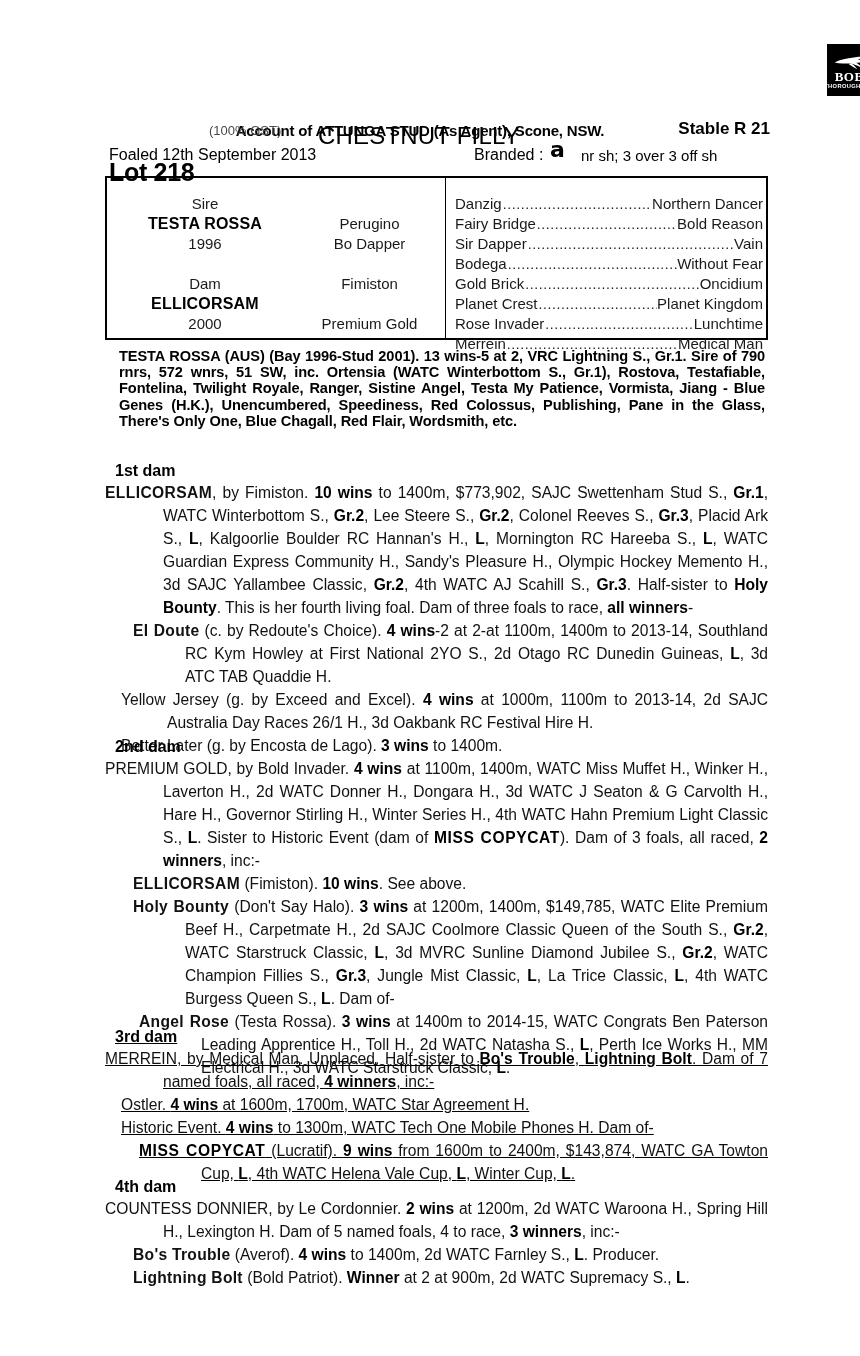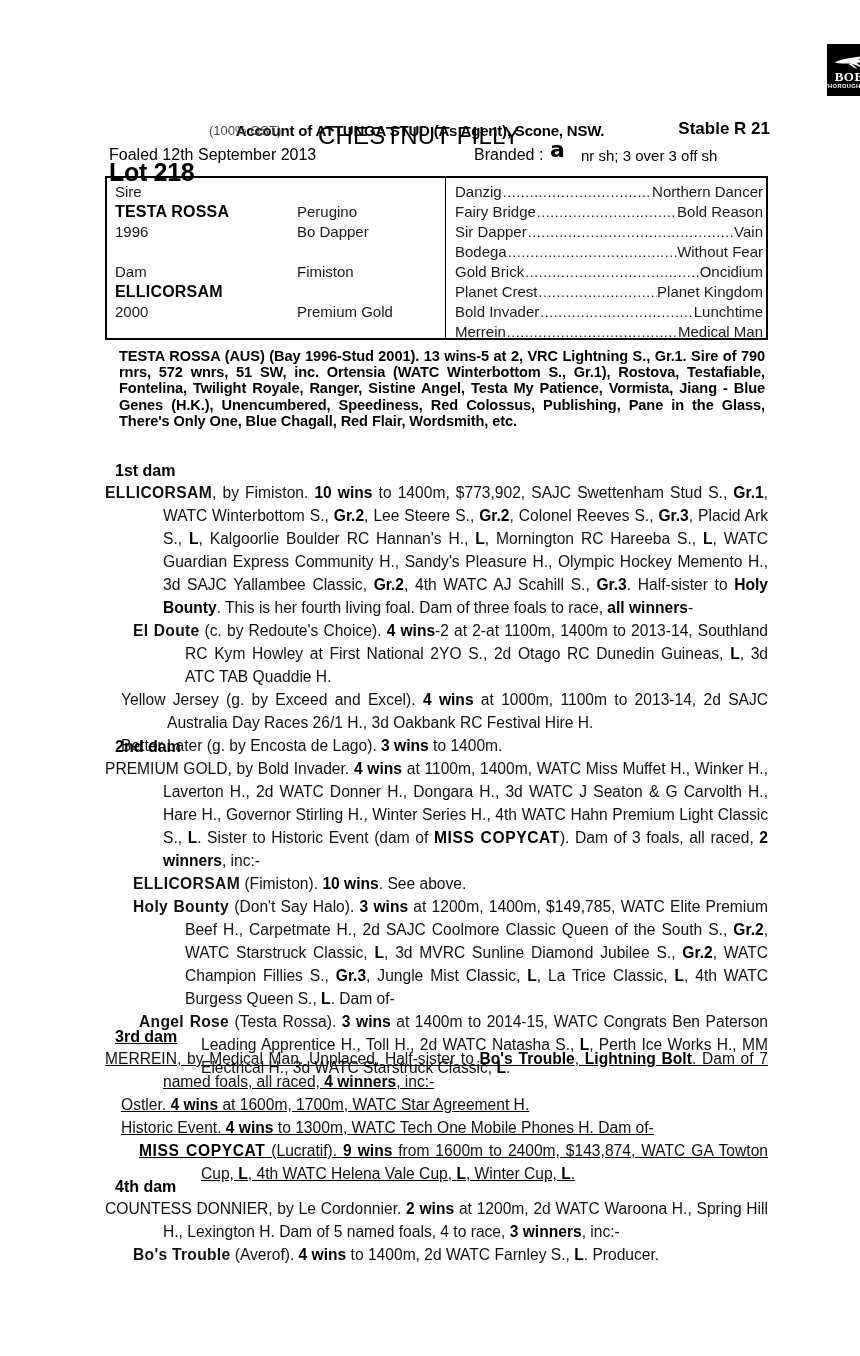--- a/index.html
+++ b/index.html
@@ -171,21 +171,22 @@
   .ped-divider {
     position: absolute;
     top: 0;
     bottom: 0;
     width: 1px;
     background: #000000;
   }
   .ped-divider.d1 { left: 338px; }
   .ped-col {
     position: absolute;
-    top: 4px;
+    top: 16px;
+    text-align: center;
   }
   .ped-col.c1 { left: 8px;  width: 180px; }
   .ped-col.c2 { left: 190px; width: 145px; }
   .ped-col.c3 { left: 348px; width: 308px; }
 
   .ped-line {
     height: 20px;
     line-height: 20px;
     font-size: 15px;
     color: #1a1a1a;
@@ -337,21 +338,21 @@
             <span class="gp-a">Gold Brick</span>
             <span class="gp-dots">................................................................</span>
             <span class="gp-b">Oncidium</span>
           </div>
           <div class="ped-line gp">
             <span class="gp-a">Planet Crest</span>
             <span class="gp-dots">................................................................</span>
             <span class="gp-b">Planet Kingdom</span>
           </div>
           <div class="ped-line gp">
-            <span class="gp-a">Bold Invader</span>
+            <span class="gp-a">Rose Invader</span>
             <span class="gp-dots">................................................................</span>
             <span class="gp-b">Lunchtime</span>
           </div>
           <div class="ped-line gp">
             <span class="gp-a">Merrein</span>
             <span class="gp-dots">................................................................</span>
             <span class="gp-b">Medical Man</span>
           </div>
         </div>
       </div>
@@ -380,16 +381,17 @@
       <p class="para hang1">MERREIN, by Medical Man. Unplaced. Half-sister to <b>Bo's Trouble</b>, <b>Lightning Bolt</b>. Dam of 7 named foals, all raced, <b>4 winners</b>, inc:-</p>
       <p class="para hang2">Ostler. <b>4 wins</b> at 1600m, 1700m, WATC Star Agreement H.</p>
       <p class="para hang2">Historic Event. <b>4 wins</b> to 1300m, WATC Tech One Mobile Phones H. Dam of-</p>
       <p class="para hang4"><b><span class="wide">MISS  COPYCAT</span></b> (Lucratif). <b>9 wins</b> from 1600m to 2400m, $143,874, WATC GA Towton Cup, <b>L</b>, 4th WATC Helena Vale Cup, <b>L</b>, Winter Cup, <b>L</b>.</p>
     </div>
 
     <div class="dam-block blk-4th">
       <div class="dam-heading">4th dam</div>
       <p class="para hang1">COUNTESS DONNIER, by Le Cordonnier. <b>2 wins</b> at 1200m, 2d WATC Waroona H., Spring Hill H., Lexington H. Dam of 5 named foals, 4 to race, <b>3 winners</b>, inc:-</p>
       <p class="para hang3"><span class="nameI">Bo's Trouble</span> (Averof). <b>4 wins</b> to 1400m, 2d WATC Farnley S., <b>L</b>. Producer.</p>
+      <p class="para hang3"><span class="nameI">Lightning Bolt</span> (Bold Patriot). <b>Winner</b> at 2 at 900m, 2d WATC Supremacy S., <b>L</b>.</p>
     </div>
 
   </div>
 </div>
 
 </body></html>

